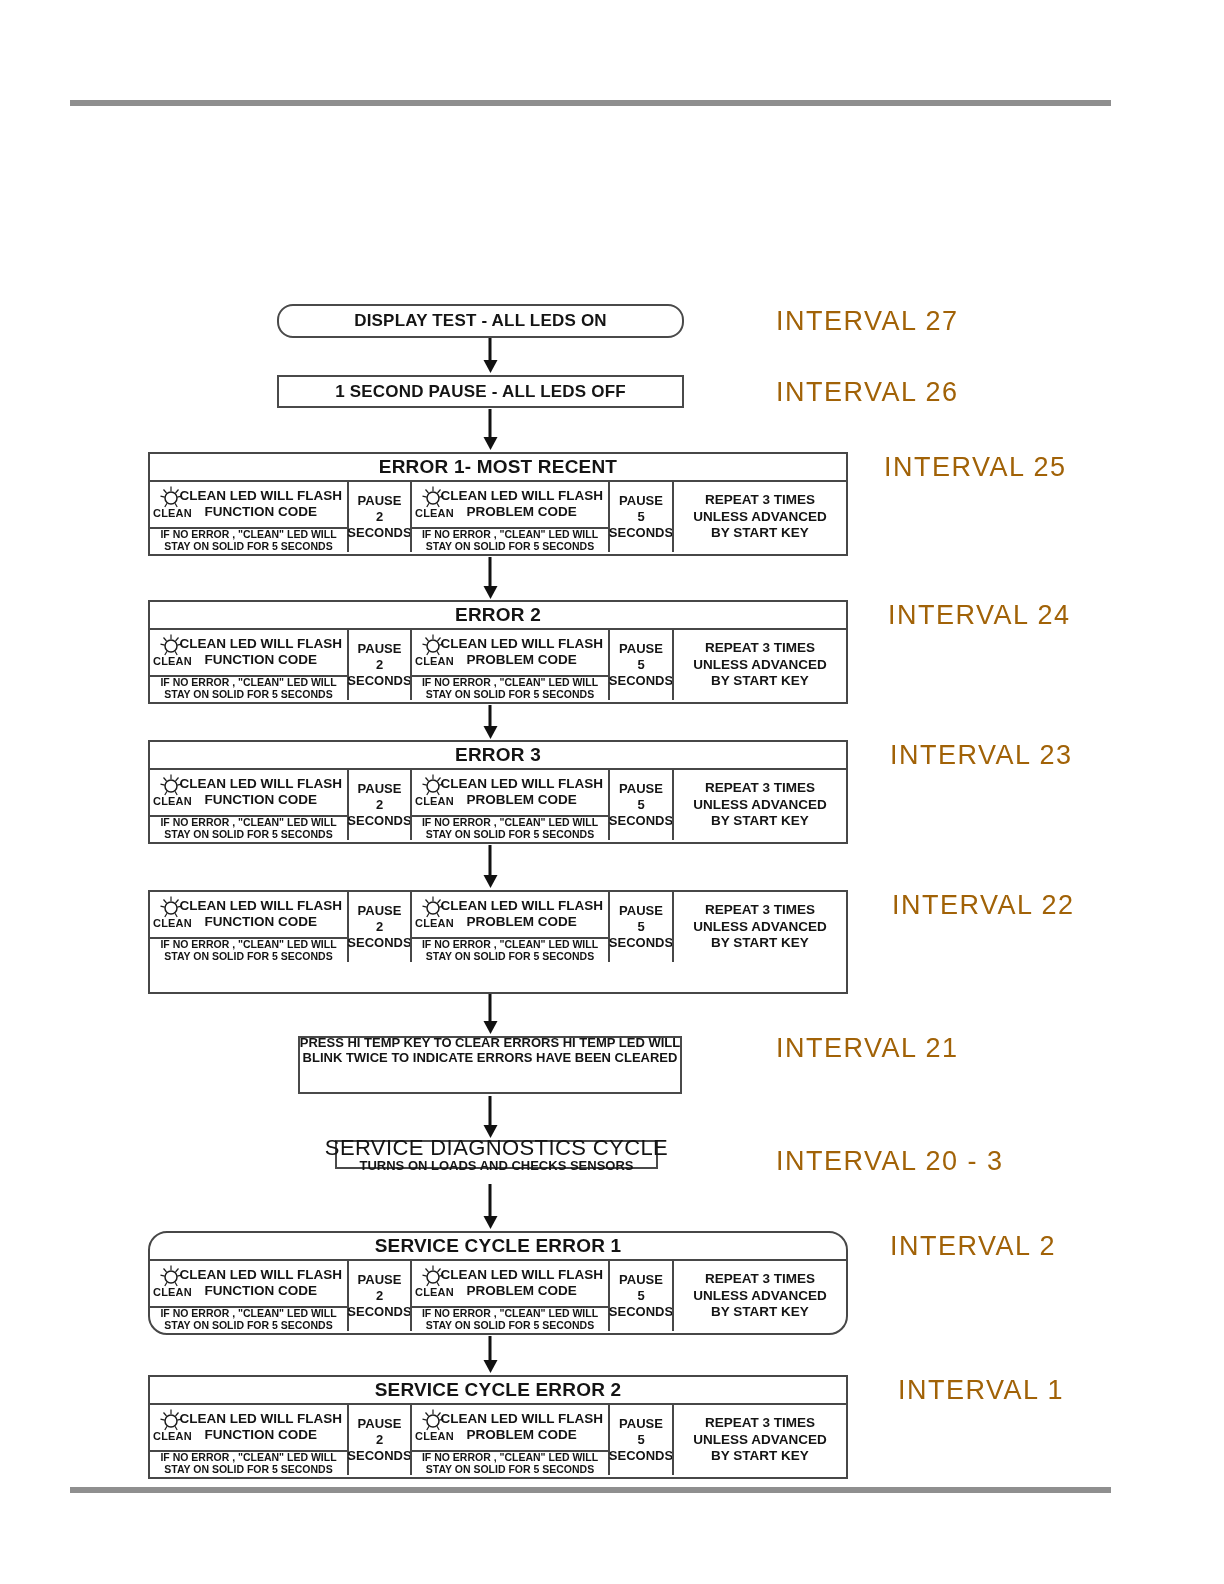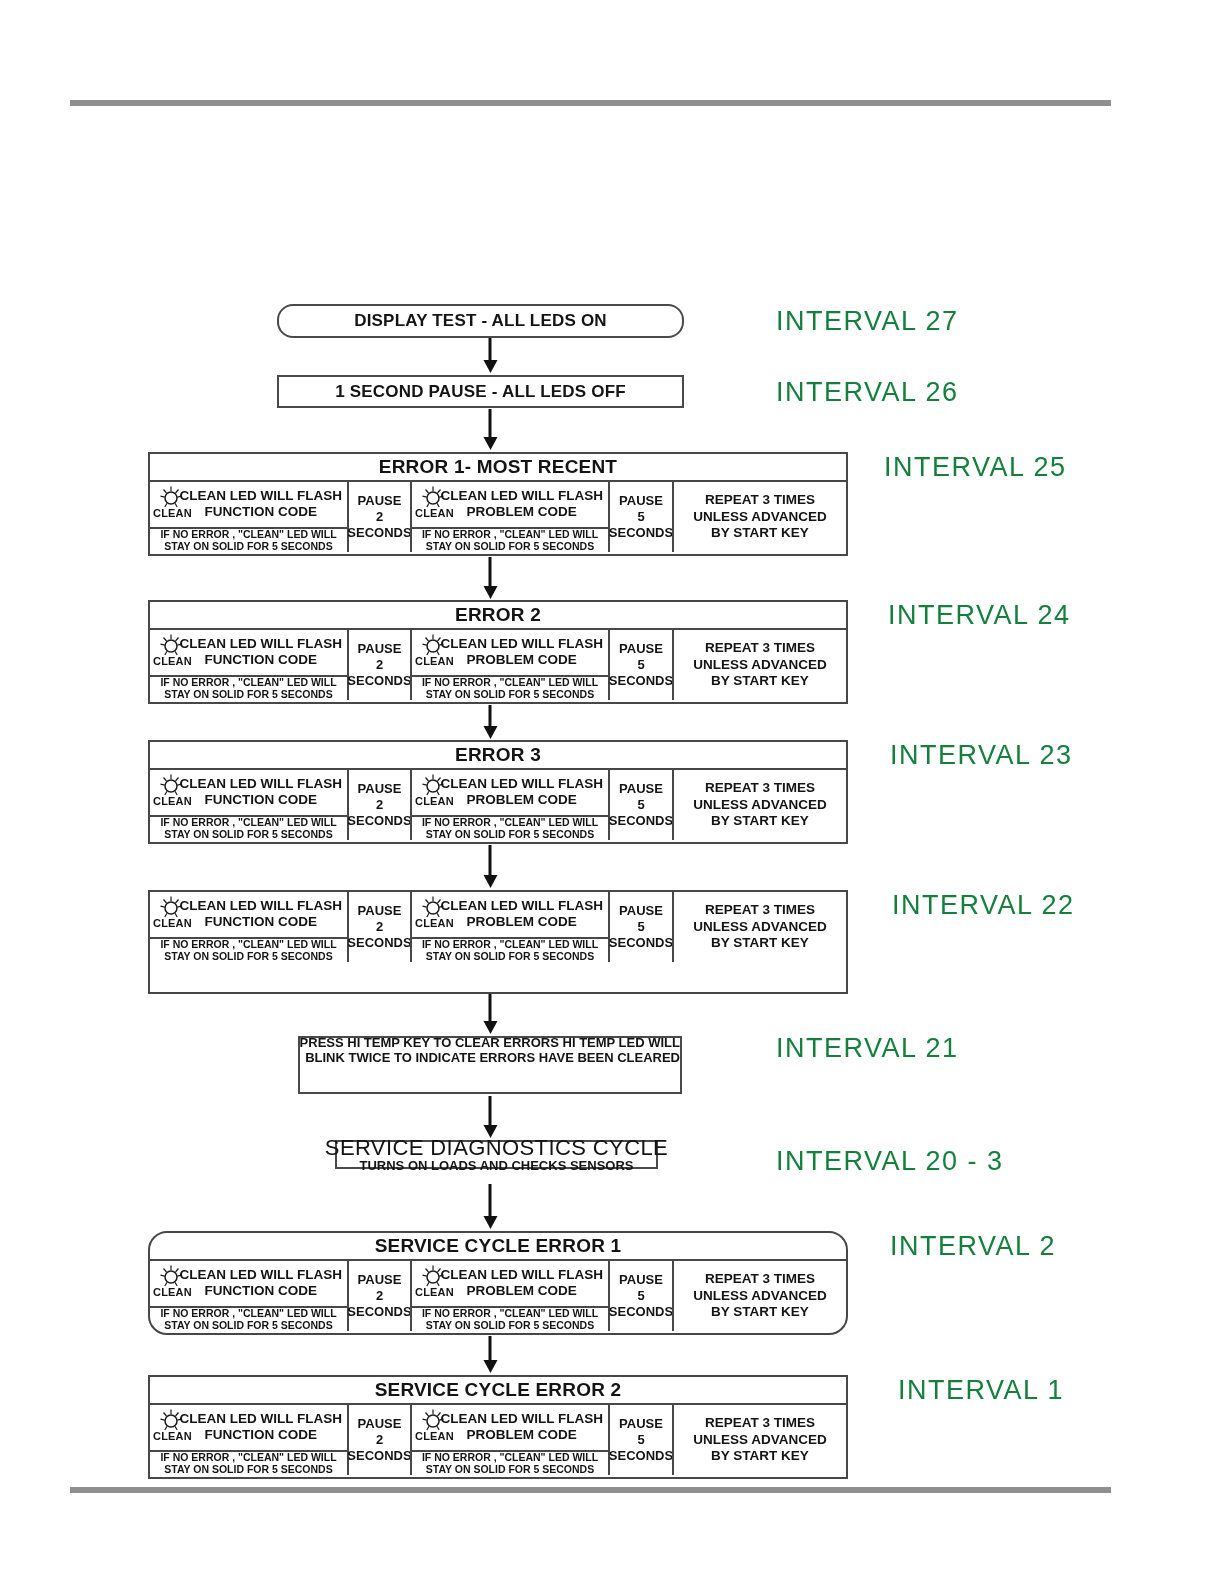--- a/index.html
+++ b/index.html
@@ -31,38 +31,38 @@
              display:flex;flex-direction:column;align-items:center;justify-content:center;
              font-size:10.5px;font-weight:700;line-height:11.5px;white-space:nowrap;}
   .pause-cell,.repeat-cell{display:flex;flex-direction:column;align-items:center;justify-content:center;
              font-size:13px;font-weight:700;line-height:16px;text-align:center;white-space:nowrap;}
   .repeat-cell{font-size:13.5px;line-height:16.5px;}
 
   
   .htbox{position:absolute;left:298px;top:1036px;width:384px;height:58px;border:2px solid #4a4a4a;background:#fff;}
   .ht-row1{height:24px;border-bottom:2px solid #4a4a4a;display:flex;align-items:center;
            justify-content:space-between;padding:0 22px;font-size:13.5px;font-weight:700;white-space:nowrap;}
-  .ht-row2{height:24px;display:flex;flex-direction:column;align-items:flex-end;justify-content:center;
+  .ht-row2{height:24px;display:flex;flex-direction:column;align-items:center;justify-content:center;
            font-size:13px;font-weight:700;line-height:15.5px;white-space:nowrap;}
 
   
   .svcbox{position:absolute;left:335px;top:1140px;width:323px;height:29px;border:2px solid #4a4a4a;background:#fff;
           display:flex;flex-direction:column;align-items:center;justify-content:center;}
   .svc-title{font-size:22px;font-weight:400;letter-spacing:.4px;line-height:22px;white-space:nowrap;}
   .svc-sub{font-size:13px;font-weight:700;line-height:14px;white-space:nowrap;}
 
   
   .arrow{position:absolute;left:490px;transform:translateX(-50%);width:3px;background:#111;}
   .arrow::after{content:"";position:absolute;left:50%;bottom:-12px;transform:translateX(-50%);
                 width:0;height:0;border-left:7px solid transparent;border-right:7px solid transparent;
                 border-top:13px solid #111;}
 
   
   .interval{position:absolute;font-size:27px;font-weight:400;letter-spacing:1.5px;
-            line-height:30px;color:#15803d;white-space:nowrap;}
+            line-height:30px;color:#a16207;white-space:nowrap;}
 </style>
 </head>
 <body>
 
 <div class="page">
 
   <div class="rule" style="top:100px;"></div>
 
   <div class="sbox" style="top:304px;height:34px;border-radius:16px;">
     <span>DISPLAY TEST - ALL LEDS ON</span>

